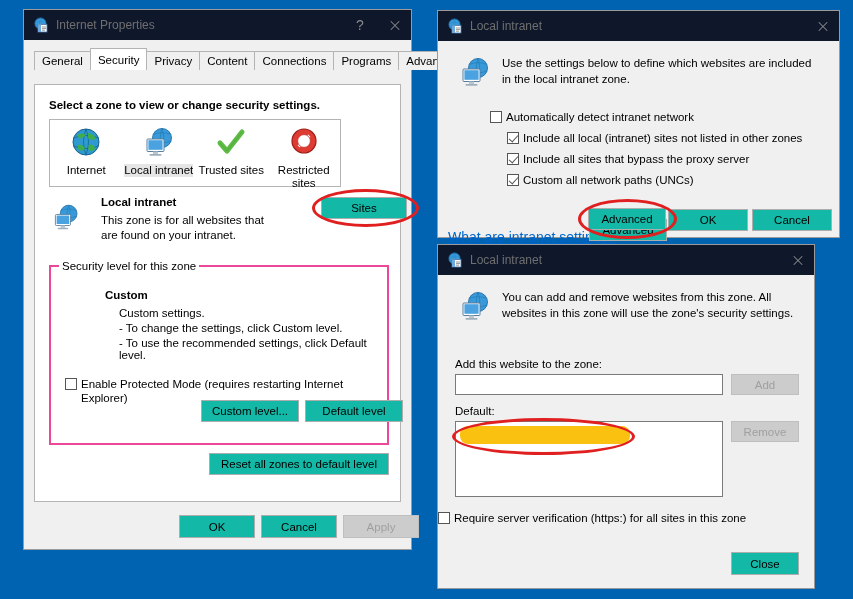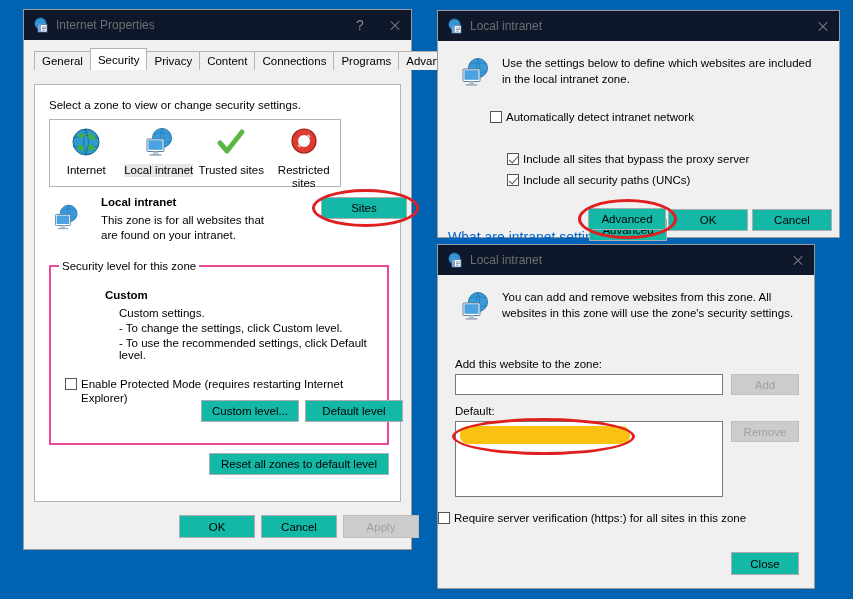--- a/index.html
+++ b/index.html
@@ -139,21 +139,21 @@
       <div class="tab active">Security</div>
       <div class="tab">Privacy</div>
       <div class="tab">Content</div>
       <div class="tab">Connections</div>
       <div class="tab">Programs</div>
       <div class="tab">Advanced</div>
     </div>
 
     <div class="tabpage">
 
-      <div style="position:absolute; left:14px; top:14px;">Select a zone to view or change security settings.</div>
+      <div style="position:absolute; left:14px; top:14px;font-weight:bold;">Select a zone to view or change security settings.</div>
 
       <div class="zonebox" style="left:14px; top:34px; width:292px; height:68px;">
         <div class="zonetile">
           <span class="zico">
             <svg width="34" height="34" viewBox="0 0 34 34">
               <circle cx="17" cy="16" r="13" fill="#2f9ad0" stroke="#17628f" stroke-width="1"></circle>
               <path d="M4.5 12 Q17 7 29.5 12 M4.5 20 Q17 25 29.5 20 M17 3 Q12 16 17 29 M17 3 Q22 16 17 29" stroke="#0f5e8c" fill="none" stroke-width="0.9" opacity="0.75"></path>
               <path d="M8 9 Q13 6 17 9 Q14 13 10 12 Z" fill="#3fae4a"></path>
               <path d="M19 7 Q25 8 27 13 Q22 15 19 12 Z" fill="#3fae4a"></path>
               <path d="M9 19 Q14 18 16 23 Q12 26 9 23 Z" fill="#3fae4a"></path>
@@ -267,27 +267,31 @@
         <rect x="11" y="25.5" width="5" height="2.6" fill="#b9c6d1"></rect>
         <rect x="7.5" y="28" width="12" height="1.8" rx="0.8" fill="#9fb0bd"></rect>
       </svg>
     </span>
     <div style="position:absolute; left:64px; top:44px; width:310px; line-height:16px;">Use the settings below to define which websites are included in the local intranet zone.</div>
 
     <div class="cbrow" style="position:absolute; left:52px; top:99px;">
       <span class="cbox"></span>
       <span class="cblabel">Automatically detect intranet network</span>
     </div>
+    <div class="cbrow" style="position:absolute; left:69px; top:120px;">
+      <span class="cbox checked"></span>
+      <span class="cblabel">Include all local (intranet) sites not listed in other zones</span>
+    </div>
     <div class="cbrow" style="position:absolute; left:69px; top:141px;">
       <span class="cbox checked"></span>
       <span class="cblabel">Include all sites that bypass the proxy server</span>
     </div>
     <div class="cbrow" style="position:absolute; left:69px; top:162px;">
       <span class="cbox checked"></span>
-      <span class="cblabel">Include all security paths (UNCs)</span>
+      <span class="cblabel">Custom all network paths (UNCs)</span>
     </div>
 
     <a class="linktext" href="#" style="position:absolute; left:10px; top:202px;">What are intranet settings?</a>
 
     <div class="btn" style="position:absolute; left:588px; top:208px; width:78px; height:22px; margin-left:-437px;">Advanced</div>
     <div class="btn" style="position:absolute; left:230px; top:198px; width:80px; height:22px;">OK</div>
     <div class="btn" style="position:absolute; left:314px; top:198px; width:80px; height:22px;">Cancel</div>
   </div>
 
   <div class="btn" style="position:absolute; left:588px; top:208px; width:78px; height:22px;">Advanced</div>

